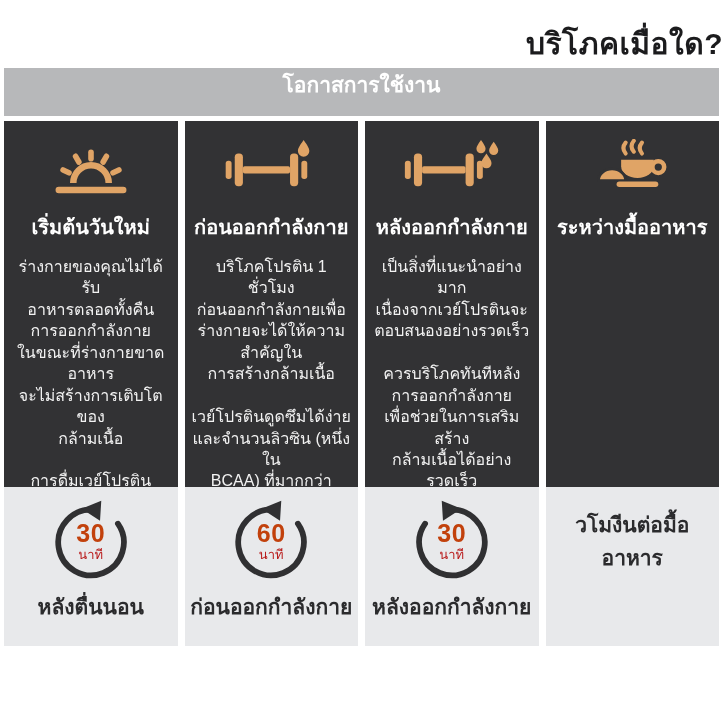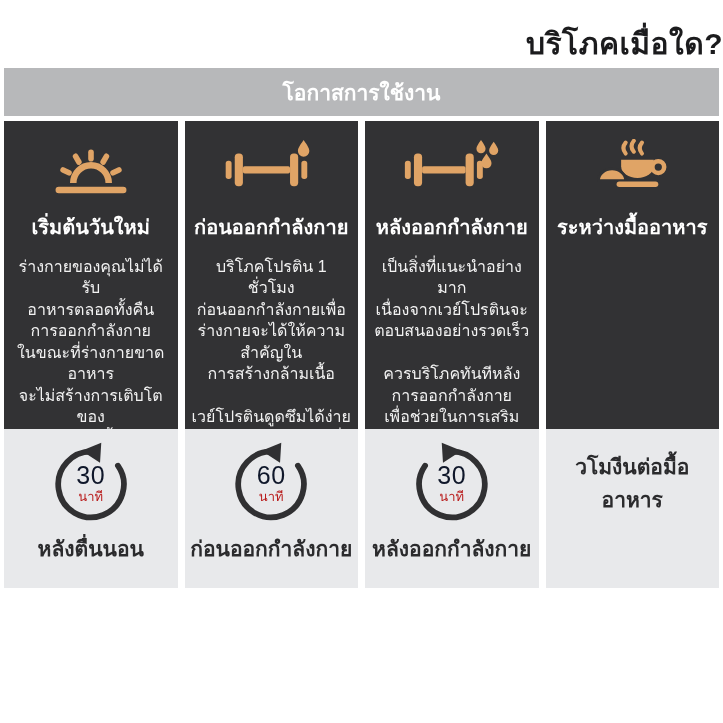--- a/index.html
+++ b/index.html
@@ -10,27 +10,27 @@
   }
   .page{width:723px;height:723px;position:relative;overflow:hidden;}
 
   .title{
     margin:0;padding-top:20px;height:44px;
     text-align:right;font-size:30px;font-weight:bold;color:#1b1b1d;
     letter-spacing:.5px;
   }
   .band{
     margin:4px 4px 0;height:48px;background:#b7b8ba;
-    display:flex;align-items:center;justify-content:center;
+    display:flex;align-items:flex-start;justify-content:center;
   }
   .band-label{color:#ffffff;font-size:21px;font-weight:bold;}
 
   .cards{display:flex;gap:7px;margin:5px 4px 0;}
   .card{
-    flex:1;height:308px;background:#323234;box-sizing:border-box;
+    flex:1;height:366px;background:#323234;box-sizing:border-box;
     padding:18px 6px 0;text-align:center;overflow:hidden;
   }
   .icon-wrap{height:58px;display:flex;align-items:flex-end;justify-content:center;}
   .card-heading{margin:14px 0 0;color:#ffffff;font-size:20px;font-weight:bold;}
   .card-body{
     margin:13px 0 0;color:#f2f2f2;font-size:16px;line-height:1.34;
     white-space:pre-line;
   }
 
   .panels{display:flex;gap:7px;margin:0 4px;}
@@ -38,21 +38,21 @@
     flex:1;height:159px;background:#e8e9eb;box-sizing:border-box;
     padding-top:12px;text-align:center;overflow:hidden;
   }
   .timer-row{display:flex;align-items:center;justify-content:center;gap:3px;height:82px;}
   .timer{position:relative;width:82px;height:82px;}
   .timer svg.ring{position:absolute;left:0;top:0;}
   .timer-text{
     position:absolute;inset:0;display:flex;flex-direction:column;
     align-items:center;justify-content:center;padding-top:2px;
   }
-  .timer-value{font-size:25px;font-weight:normal;color:#0f172a;line-height:1;letter-spacing:.5px;}
+  .timer-value{font-size:25px;font-weight:bold;color:#c2410c;line-height:1;letter-spacing:.5px;}
   .timer-value.small{font-size:21px;}
   .timer-unit{font-size:13px;color:#b91c1c;margin-top:2px;line-height:1;}
   .panel-label{margin-top:9px;font-size:21px;font-weight:bold;color:#2b2b2d;}
 
   .flat{display:block;}
 </style>
 </head>
 <body>
 
 <div class="page">

